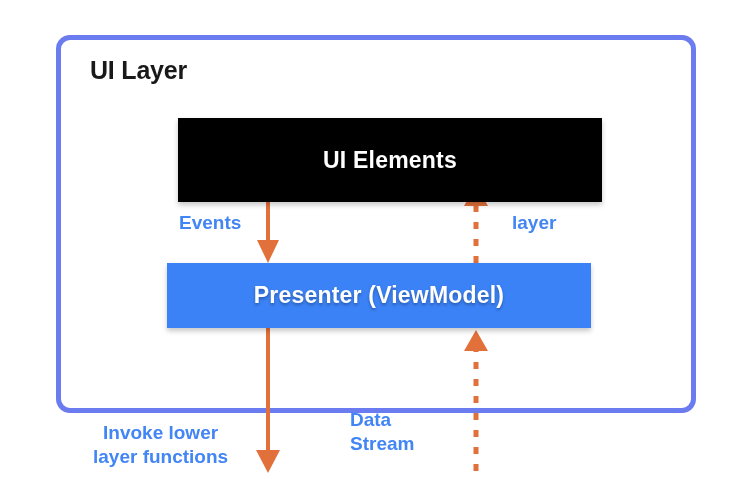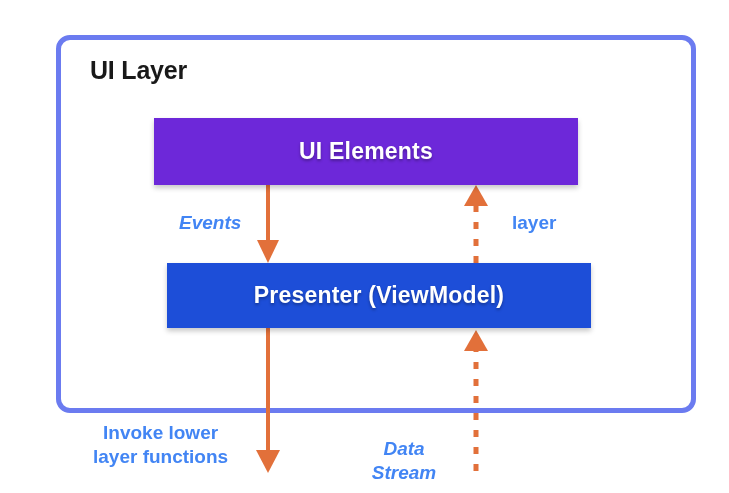--- a/index.html
+++ b/index.html
@@ -60,55 +60,54 @@
   .block-label {
     color: #ffffff;
     font-size: 23px;
     font-weight: bold;
     letter-spacing: 0.2px;
     text-shadow: 0 2px 3px rgba(0,0,0,0.30);
     white-space: nowrap;
   }
 
   .block-ui-elements {
-    left: 134px;
+    left: 158px;
     top: 118px;
     width: 424px;
-    height: 67px;
-    background: #6d28d9;
+    height: 84px;
+    background: #000000;
   }
 
   .block-presenter {
     left: 147px;
     top: 263px;
     width: 424px;
     height: 65px;
-    background: #1d4ed8;
+    background: #3b82f6;
   }
 
   
   .conn-label {
     position: absolute;
     color: #4285f4;
     font-size: 19px;
     font-weight: bold;
     line-height: 24px;
     white-space: pre;
     z-index: 5;
   }
 
-  .label-events   { left: 159px; top: 211px; font-style: italic; }
+  .label-events   { left: 159px; top: 211px; }
   .label-flow     { left: 492px; top: 211px; }
   .label-invoke   { left: 73px;  top: 421px; text-align: center; }
   .label-datastream {
     left: 330px;
-    top: 437px;
+    top: 408px;
     width: 108px;
-    text-align: center;
-    font-style: italic;
+    text-align: left;
   }
 
   svg.arrows {
     position: absolute;
     left: 0;
     top: 0;
     width: 729px;
     height: 493px;
     z-index: 3;
     overflow: visible;

